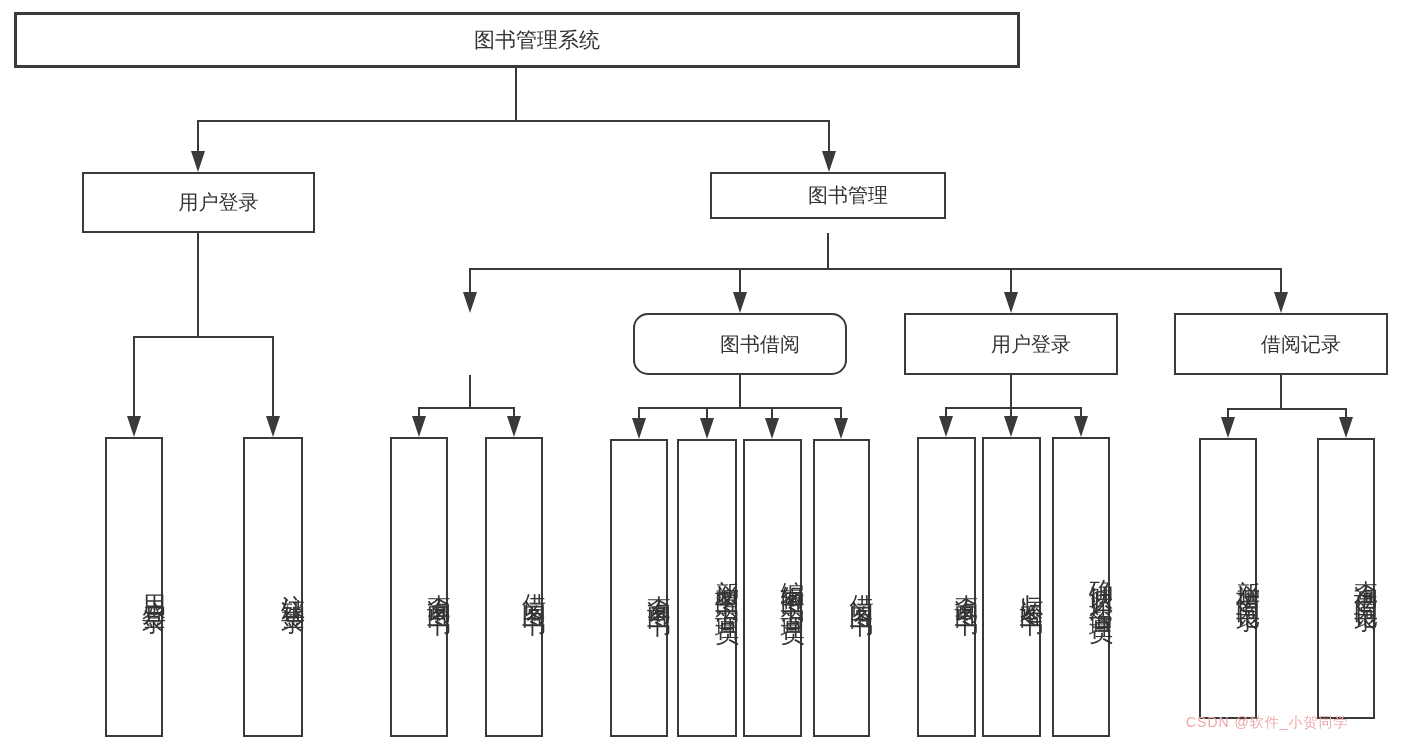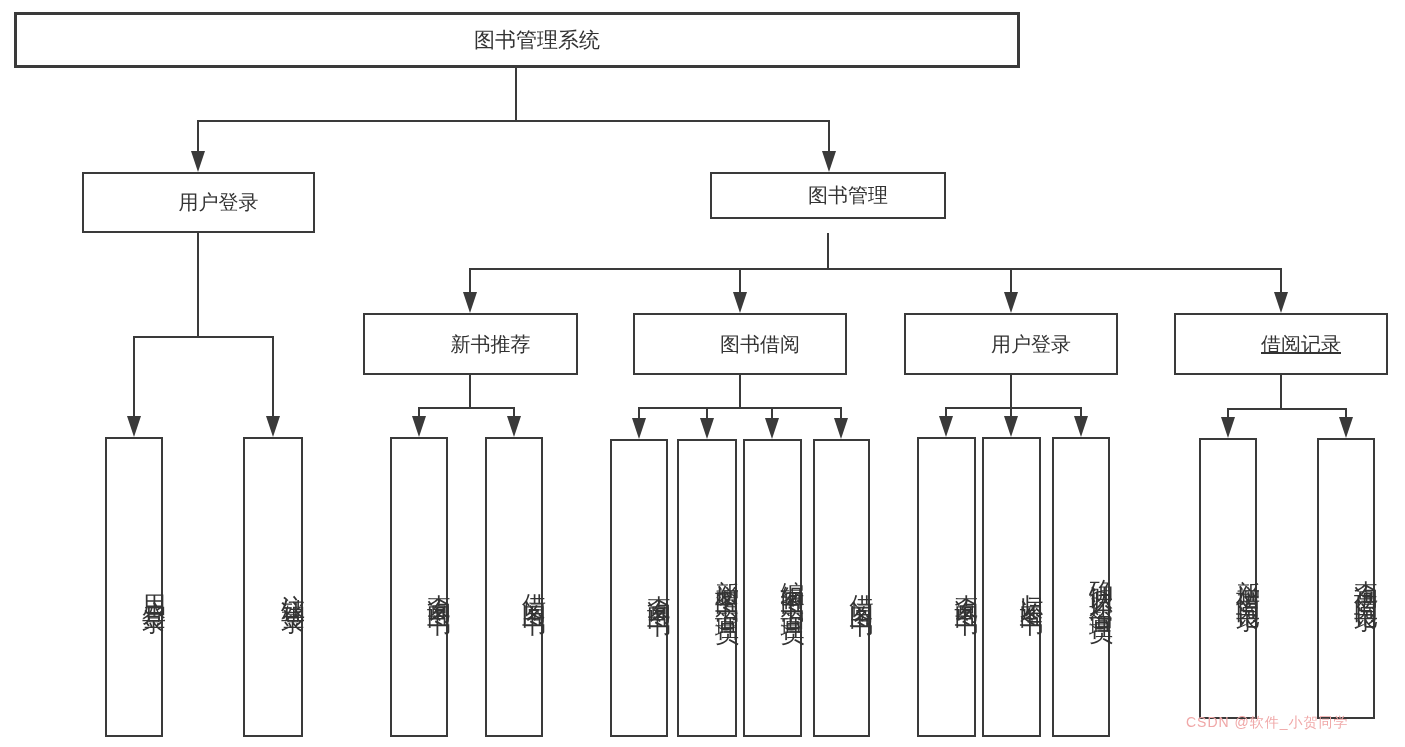--- a/index.html
+++ b/index.html
@@ -79,24 +79,23 @@
   <div class="hline" style="left:469px;top:268px;width:813px;"></div>
   <div class="vline" style="left:469px;top:268px;height:26px;"></div>
   <div class="arrow" style="left:463px;top:292px;"></div>
   <div class="vline" style="left:739px;top:268px;height:26px;"></div>
   <div class="arrow" style="left:733px;top:292px;"></div>
   <div class="vline" style="left:1010px;top:268px;height:26px;"></div>
   <div class="arrow" style="left:1004px;top:292px;"></div>
   <div class="vline" style="left:1280px;top:268px;height:26px;"></div>
   <div class="arrow" style="left:1274px;top:292px;"></div>
 
-  <div class="box hnode" style="left:363px;top:313px;width:215px;height:62px;">新书推荐</div>
-  <div class="box hnode" style="left:633px;top:313px;width:214px;height:62px;">图书借阅</div>
+  <div class="box hnode" style="left:633px;top:313px;width:214px;height:62px;border-radius:15px;">图书借阅</div>
   <div class="box hnode" style="left:904px;top:313px;width:214px;height:62px;">用户登录</div>
-  <div class="box hnode" style="left:1174px;top:313px;width:214px;height:62px;text-decoration:underline;">借阅记录</div>
+  <div class="box hnode" style="left:1174px;top:313px;width:214px;height:62px;">借阅记录</div>
 
   <div class="vline" style="left:469px;top:375px;height:34px;"></div>
   <div class="hline" style="left:418px;top:407px;width:97px;"></div>
   <div class="vline" style="left:418px;top:407px;height:10px;"></div>
   <div class="arrow" style="left:412px;top:416px;"></div>
   <div class="vline" style="left:513px;top:407px;height:10px;"></div>
   <div class="arrow" style="left:507px;top:416px;"></div>
 
   <div class="vline" style="left:739px;top:375px;height:34px;"></div>
   <div class="hline" style="left:638px;top:407px;width:204px;"></div>

